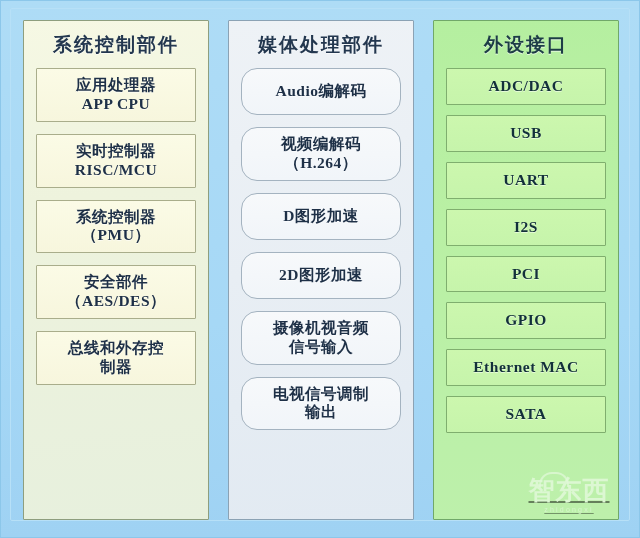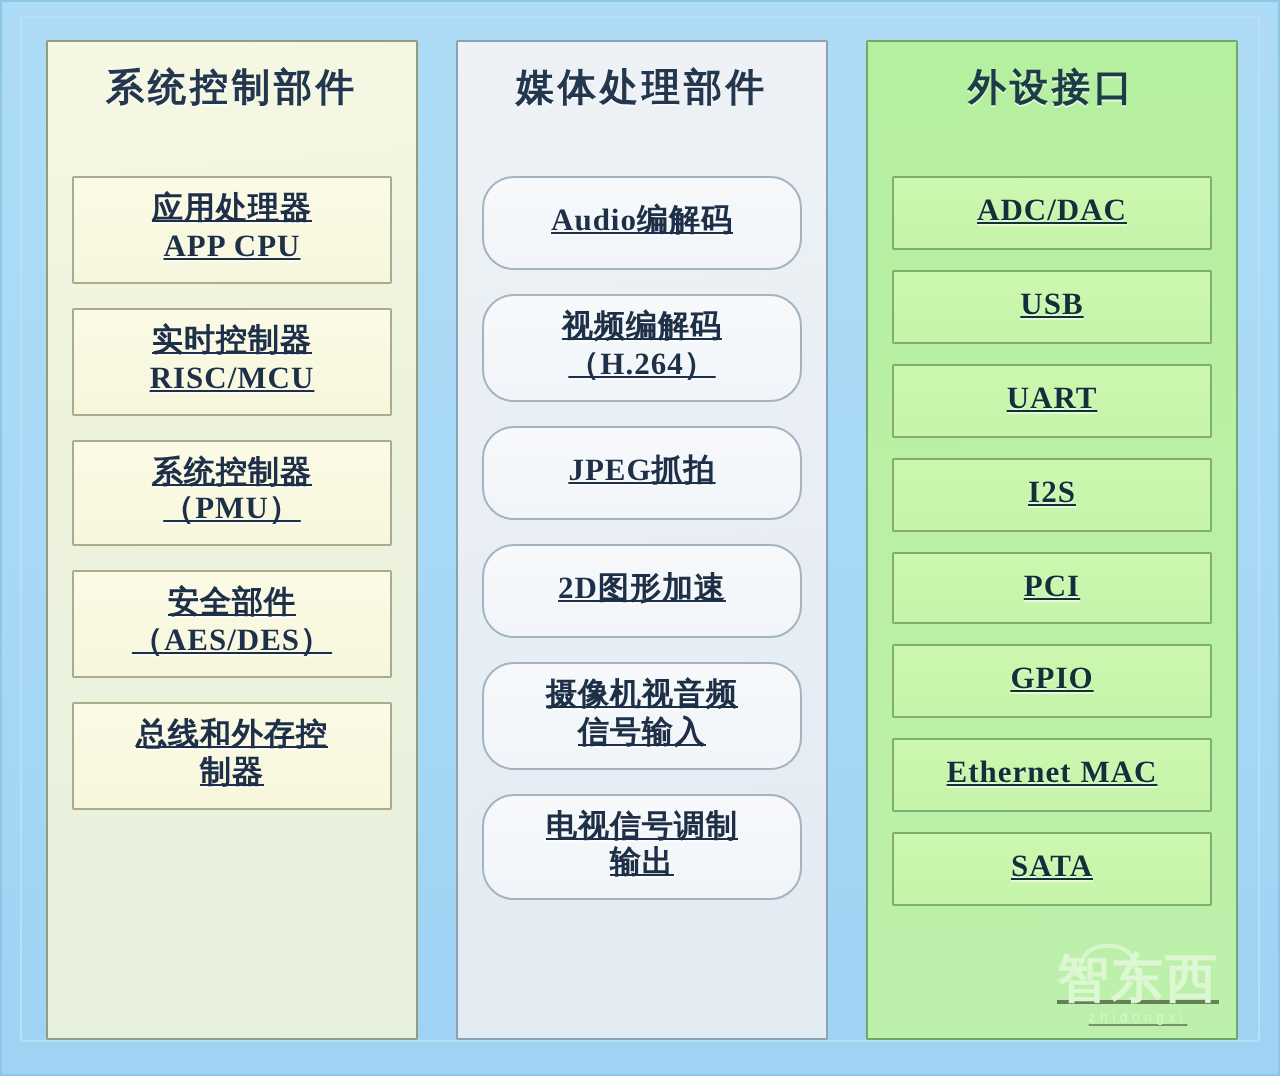--- a/index.html
+++ b/index.html
@@ -49,21 +49,20 @@
   .panel {
     box-sizing: border-box;
     width: 186px;
     height: 500px;
     border: 1px solid #7f9aa6;
     border-radius: 1px;
     padding: 0 12px;
     display: flex;
     flex-direction: column;
     align-items: stretch;
-    gap: 20px;
   }
 
   .panel-sys {
     background: linear-gradient(175deg, #f6f8e4 0%, #eef3dd 35%, #e7f0dd 100%);
     border-color: #8e9e7e;
   }
   .panel-media {
     background: linear-gradient(175deg, #eef2f6 0%, #e8eef4 50%, #e2eaf2 100%);
     border-color: #8ba2b4;
   }
@@ -101,21 +100,20 @@
     font-size: 15.5px;
     font-weight: bold;
     color: #1e3047;
     line-height: 1.22;
     padding: 7px 2px;
     display: flex;
     align-items: center;
     justify-content: center;
     letter-spacing: 0.5px;
     text-shadow: 0 1px 0 rgba(255,255,255,0.55);
-    text-decoration: underline;
   }
 
   .panel-sys .block {
     background: linear-gradient(180deg, #fbfbe6 0%, #f7f6dd 100%);
     border-color: #a9ad8b;
     min-height: 49px;
   }
   .panel-media .block {
     background: linear-gradient(180deg, #f7f9fb 0%, #f1f5f9 100%);
     border-color: #a4b3c0;
@@ -227,21 +225,21 @@
           </span>
         </div>
         <div class="block">
           <span>
             <span class="line">视频编解码</span>
             <span class="line">（H.264）</span>
           </span>
         </div>
         <div class="block">
           <span>
-            <span class="line">JPEG抓拍</span>
+            <span class="line">D图形加速</span>
           </span>
         </div>
         <div class="block">
           <span>
             <span class="line">2D图形加速</span>
           </span>
         </div>
         <div class="block">
           <span>
             <span class="line">摄像机视音频</span>

